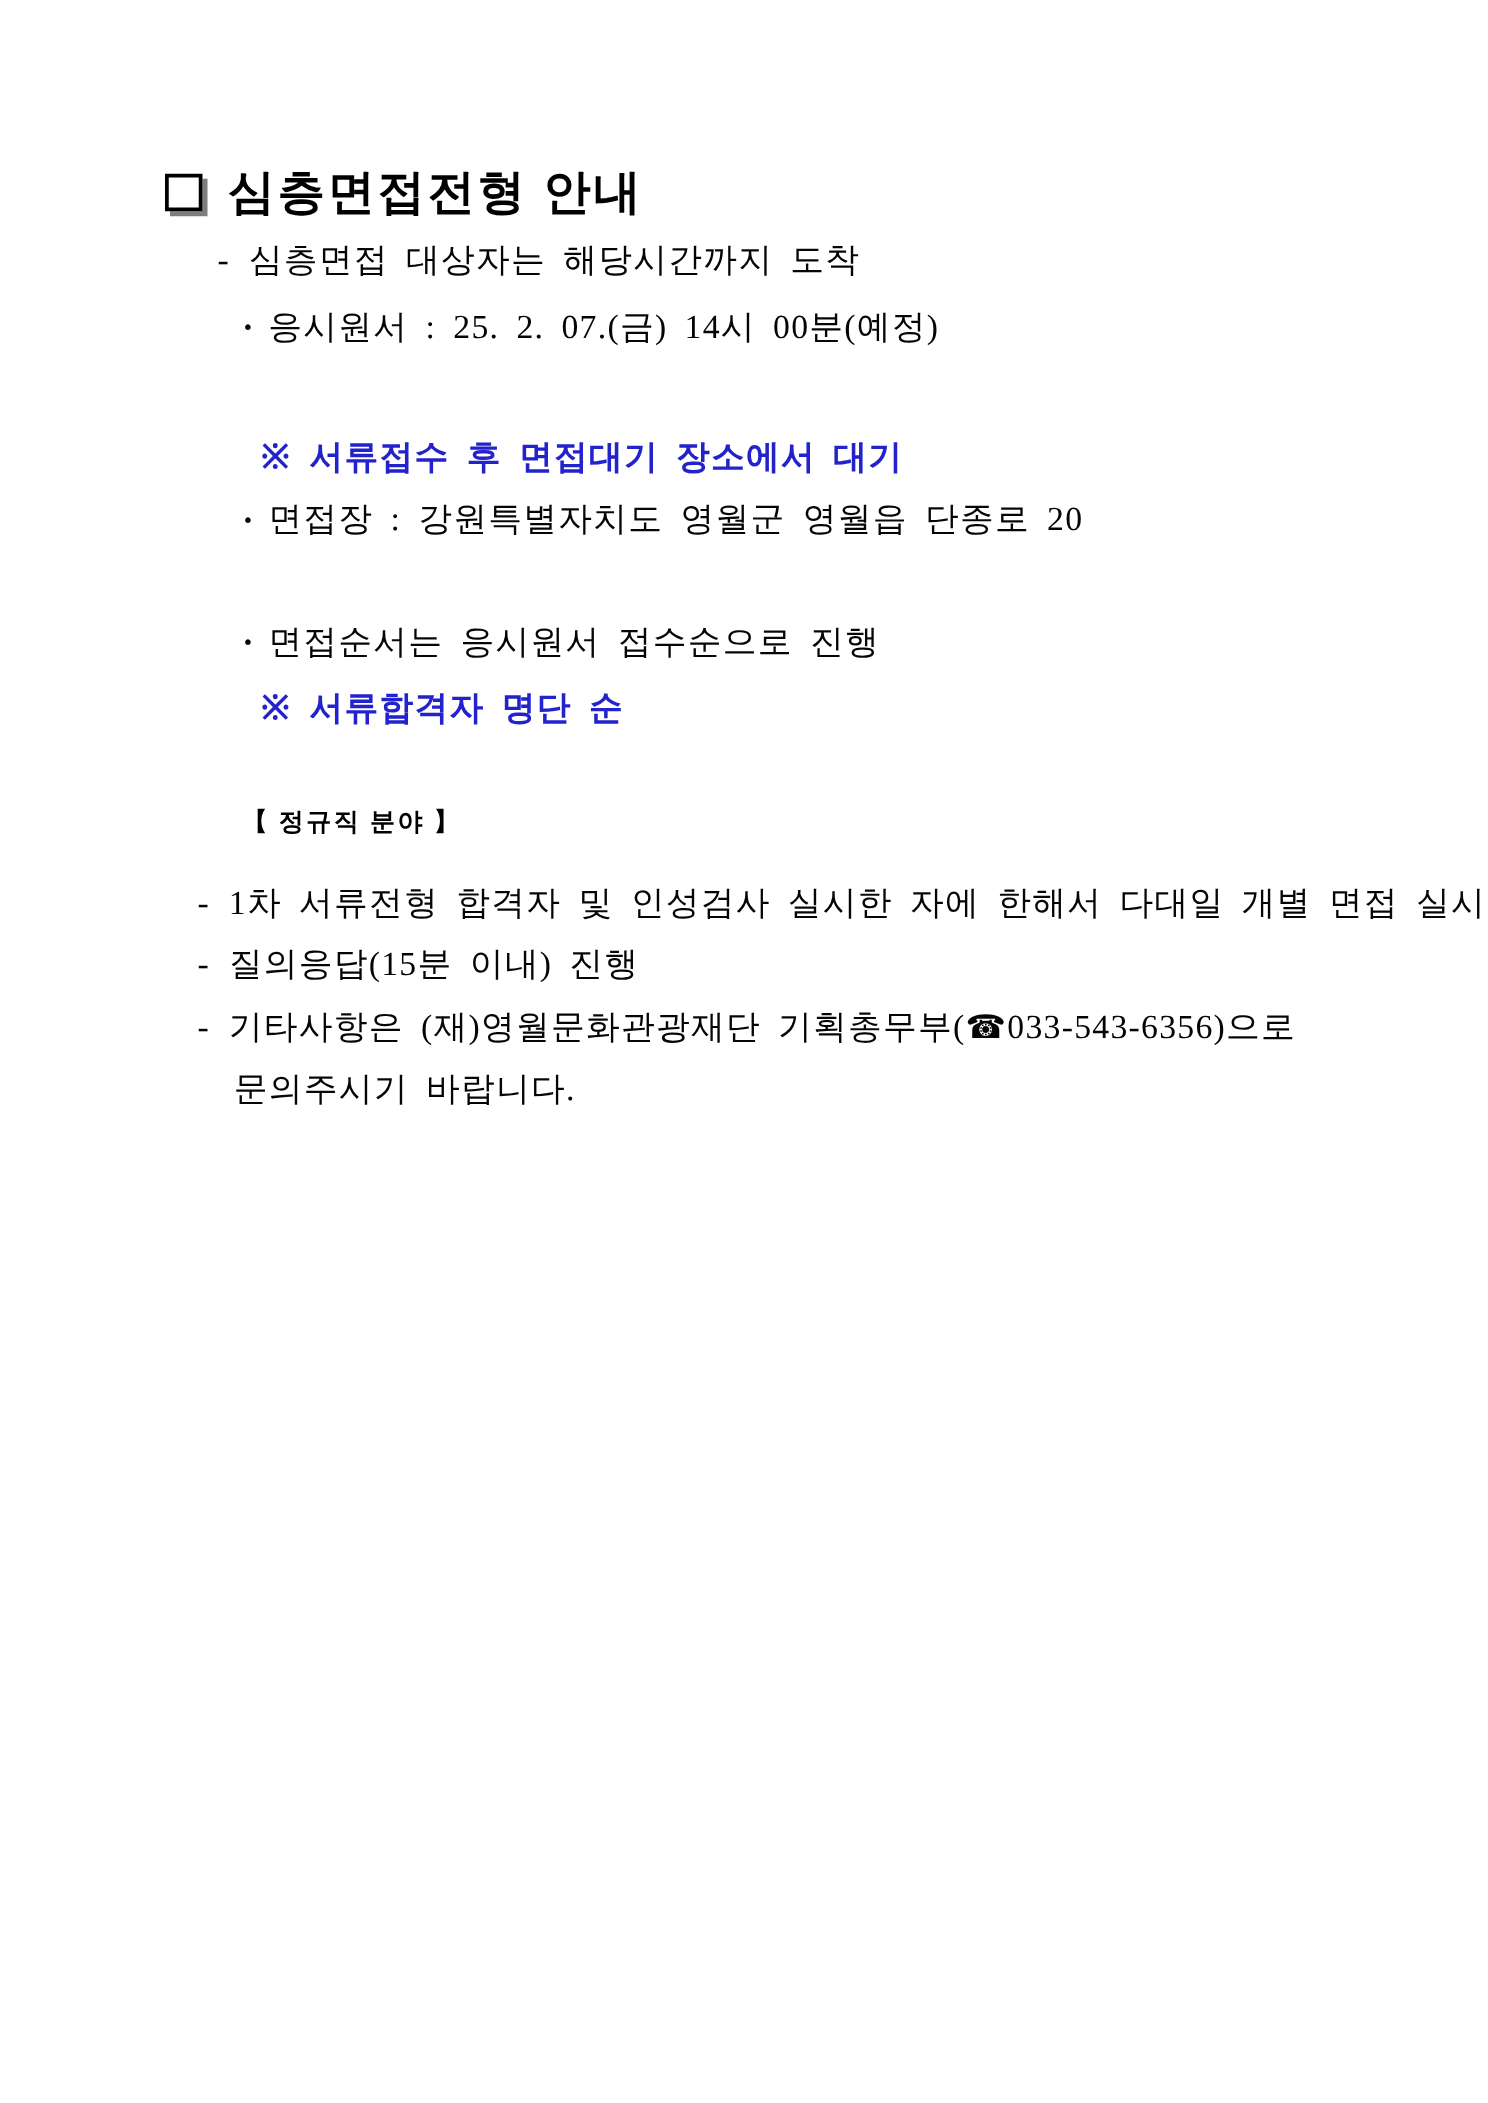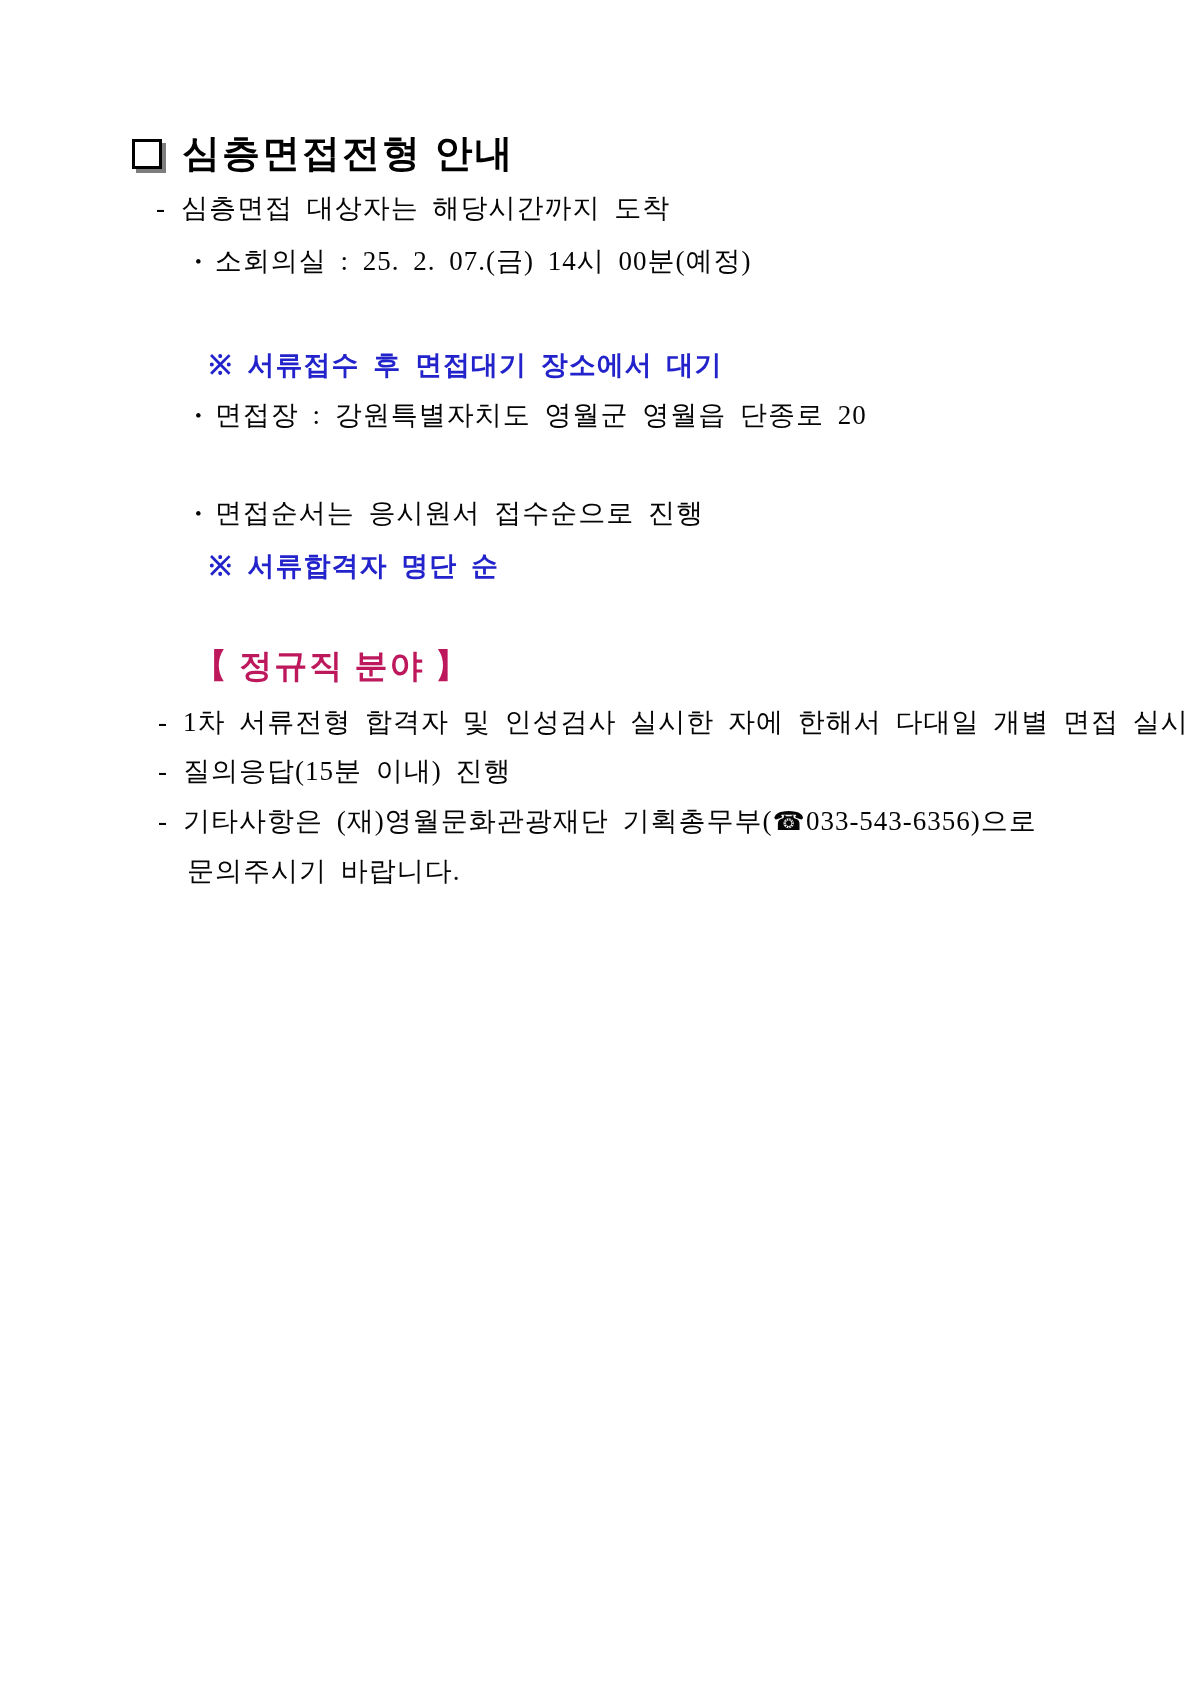--- a/index.html
+++ b/index.html
@@ -41,24 +41,24 @@
     flex:0 0 auto;
   }
   .m-dash { display:inline-block; margin-right:15px; }
   .m-bullet { display:inline-block; font-size:19px; margin-right:12px; vertical-align:2px; }
   .m-note { display:inline-block; margin-right:15px; }
   .bold { font-weight:400; }
   .blue { color:var(--accent-blue, #2323cc); font-weight:700;text-align:right; }
   .section-header {
     position:absolute;
     white-space:nowrap;
-    font-size:33px;
+    font-size:20px;
     font-weight:700;
     letter-spacing:2px;
-    color:#be185d;
+    color:#000000;
   }
   .page-number {
     position:absolute;
     top:1596px; left:0;
     width:100%;
     text-align:center;
     font-size:25px;
     letter-spacing:2px;
     color:#222222;
   }
@@ -67,26 +67,26 @@
 </head>
 <body>
 
 <div class="page">
 
   <div class="title-row">
     <span class="square-bullet"></span>
     <span>심층면접전형 안내</span>
   </div>
 
-  <div class="line" style="top:190px; left:124px;">
+  <div class="line" style="top:190px; left:142px;">
     <span class="m-dash">-</span><span>심층면접 대상자는 해당시간까지 도착</span>
   </div>
 
   <div class="line" style="top:243px; left:163px;">
-    <span class="m-bullet">•</span><span>소회의실 : </span><span class="bold">25. 2. 07.(금) 14시 00분(예정)</span>
+    <span class="m-bullet">•</span><span>응시원서 : </span><span class="bold">25. 2. 07.(금) 14시 00분(예정)</span>
   </div>
 
 
   <div class="line blue" style="top:345px; left:177px;">
     <span class="m-note">※</span><span>서류접수 후 면접대기 장소에서 대기</span>
   </div>
 
   <div class="line" style="top:397px; left:163px;">
     <span class="m-bullet">•</span><span>면접장 : </span><span>강원특별자치도 영월군 영월읍 단종로 20</span>
   </div>

